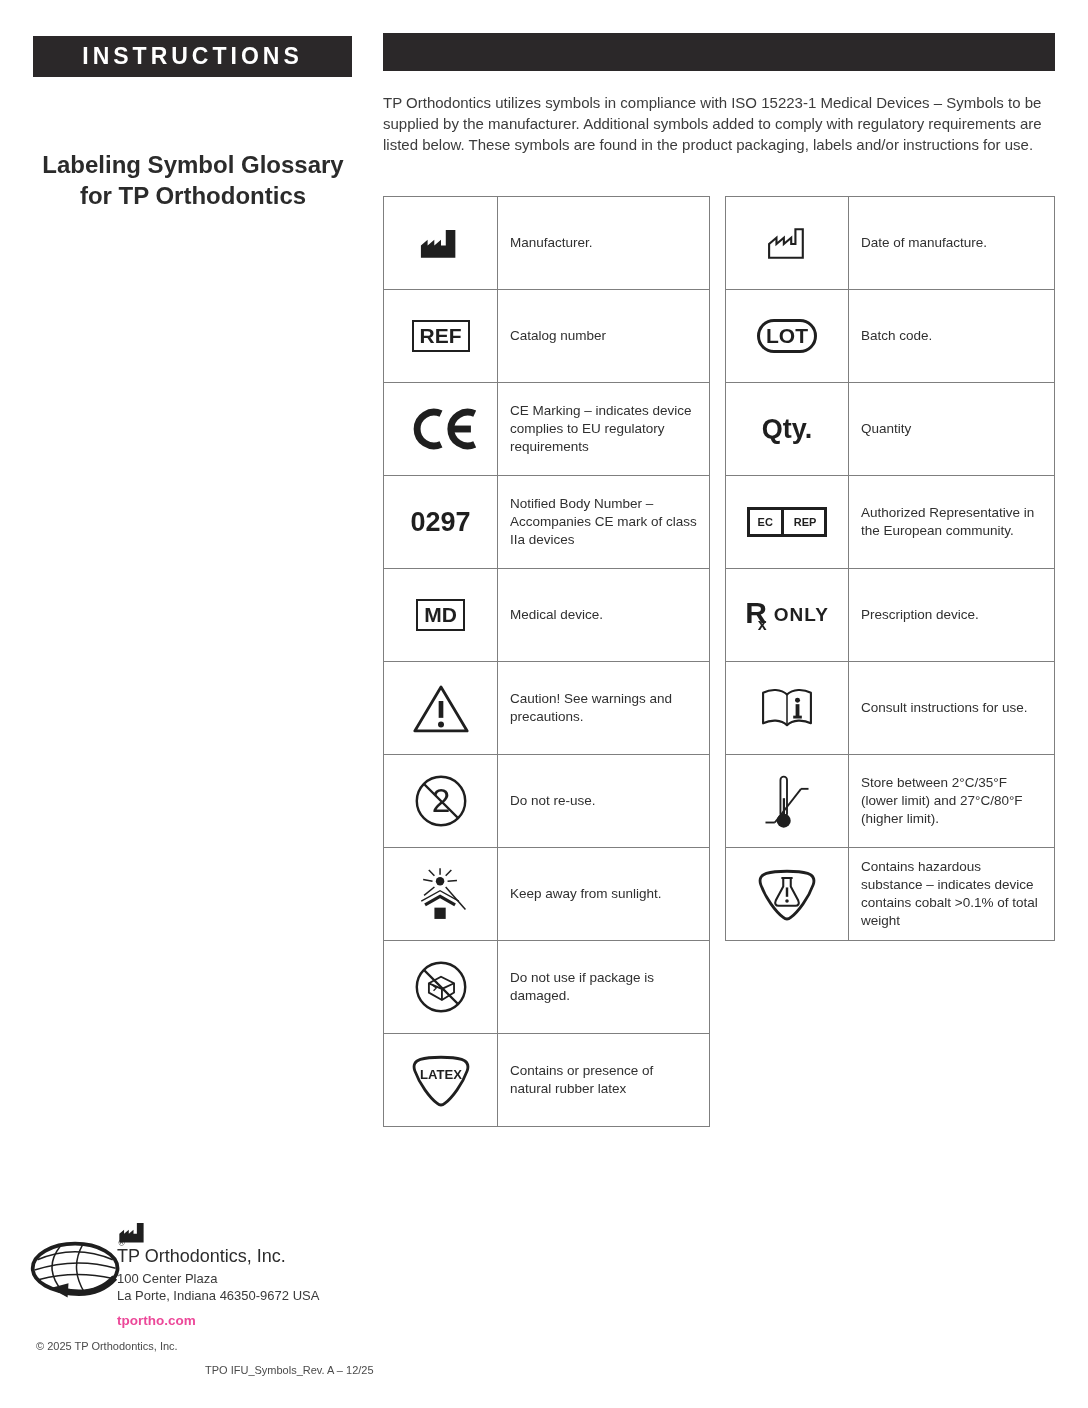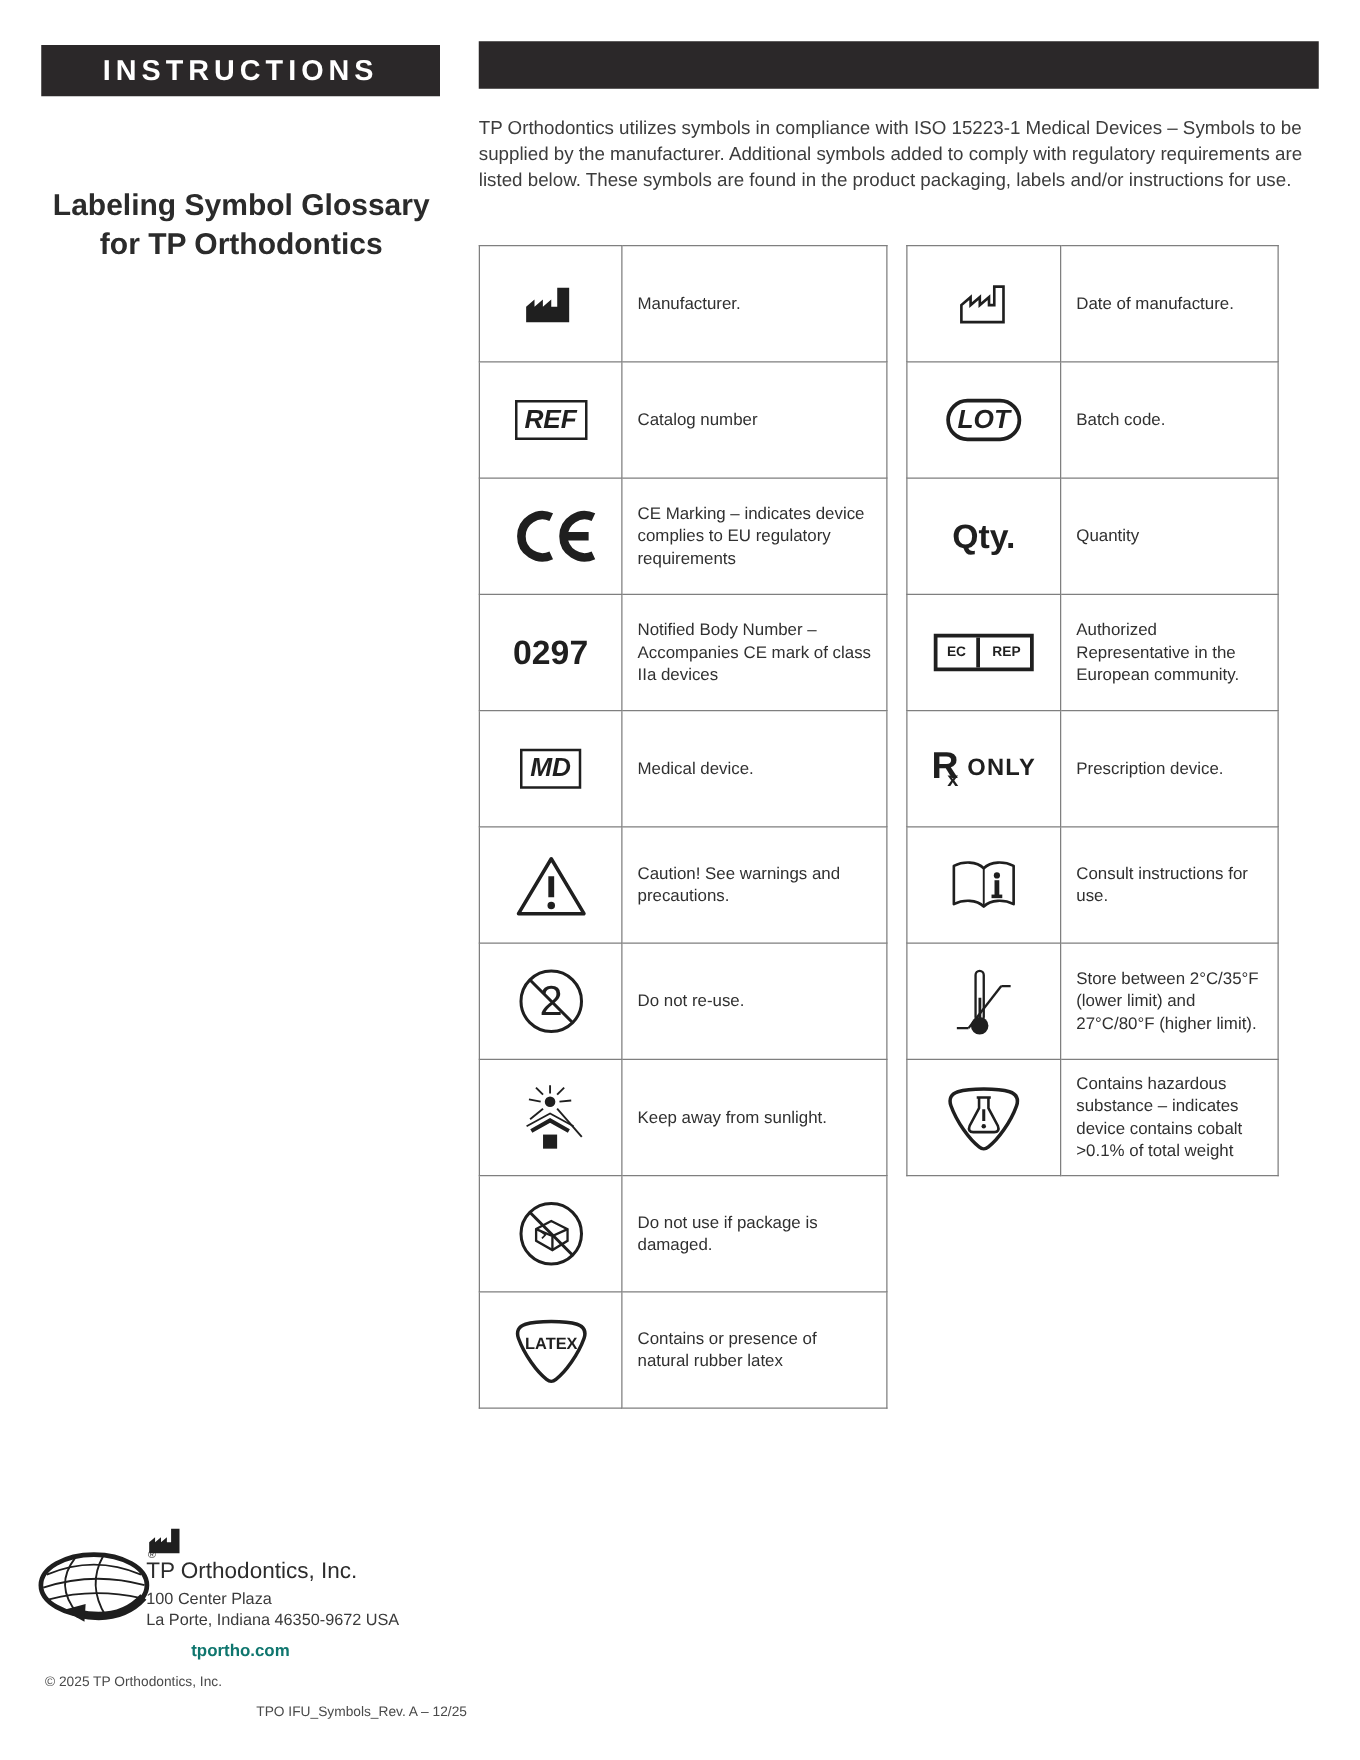--- a/index.html
+++ b/index.html
@@ -32,47 +32,47 @@
   
   table.symbol-table { border-collapse:collapse; table-layout:fixed; }
   table.symbol-table td { border:1px solid #7f7f7f; height:76px; }
   td.sym { text-align:center; vertical-align:middle; }
   td.desc {
     vertical-align:middle; padding:8px 12px 8px 12px;
     font-size:13.5px; line-height:18px; color:#303030;
   }
   .tbl-left { left:383px; top:196px; width:327px; }
   .tbl-left td.sym { width:111px; }
-  .tbl-right { left:725px; top:196px; width:298px; }
+  .tbl-right { left:725px; top:196px; width:330px; }
   .tbl-right td.sym { width:120px; }
 
   svg.icon { display:block; margin:0 auto; }
 
   .boxed {
     display:inline-block; border:2.5px solid #1f1f1f; padding:1px 6px;
-    font-weight:700; font-size:21px; color:#1f1f1f; line-height:26px;font-style:italic;
+    font-weight:700; font-size:21px; color:#1f1f1f; line-height:26px;
   }
   .boxed.lot { border-width:3px;border-radius:17px; }
   .bignum { font-weight:700; font-size:27px; color:#1f1f1f; }
 
   .ecrep { display:inline-flex; border:3px solid #1f1f1f; background:#fff; }
   .ecrep-cell { padding:6px 8px; font-size:11px; font-weight:700; color:#1f1f1f; }
   .ecrep-cell + .ecrep-cell { border-left:3px solid #1f1f1f;padding-left:10px; }
 
   .rx { white-space:nowrap; color:#1f1f1f; }
   .rx-r { font-size:30px; font-weight:800; }
   .rx-x { font-size:16px; font-weight:700; margin-left:-9px; vertical-align:-7px; }
   .rx-only { font-size:19px; font-weight:700; margin-left:7px; letter-spacing:1px; vertical-align:2px; }
 
   
   .logo-globe { left:28px; top:1235px; }
   .mini-factory { left:118px; top:1221px; }
   .company-name { left:117px; top:1246px; font-size:18px; color:#2c2c2c; }
   .company-addr { left:117px; top:1270px; font-size:13px; line-height:17px; color:#3a3a3a; }
-  .website { left:117px; top:1313px; font-size:13.5px; font-weight:700; color:#0f766e;margin-left:36px; }
+  .website { left:117px; top:1313px; font-size:13.5px; font-weight:700; color:#ec4899; }
   .footer-copy { left:36px; top:1340px; font-size:11px; color:#4a4a4a; }
   .footer-ref { left:205px; top:1364px; font-size:11px; color:#4a4a4a; }
 </style>
 </head>
 <body>
 
 <div class="abs banner-left">
   <span>INSTRUCTIONS</span>
 </div>
 <div class="abs banner-right"></div>

